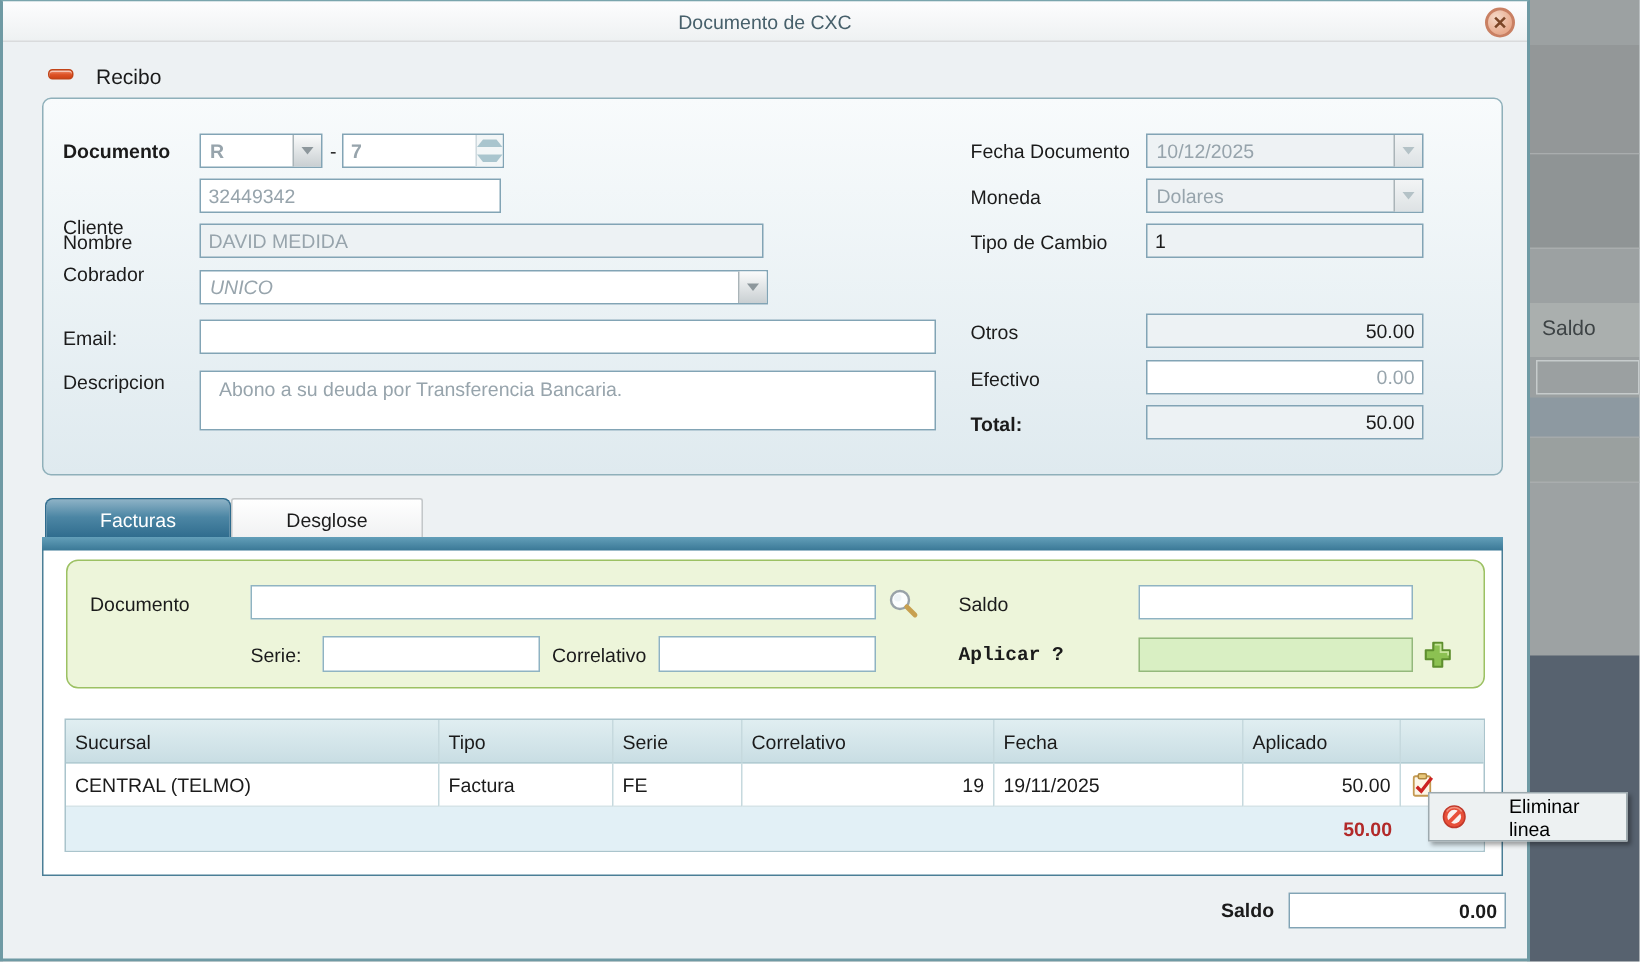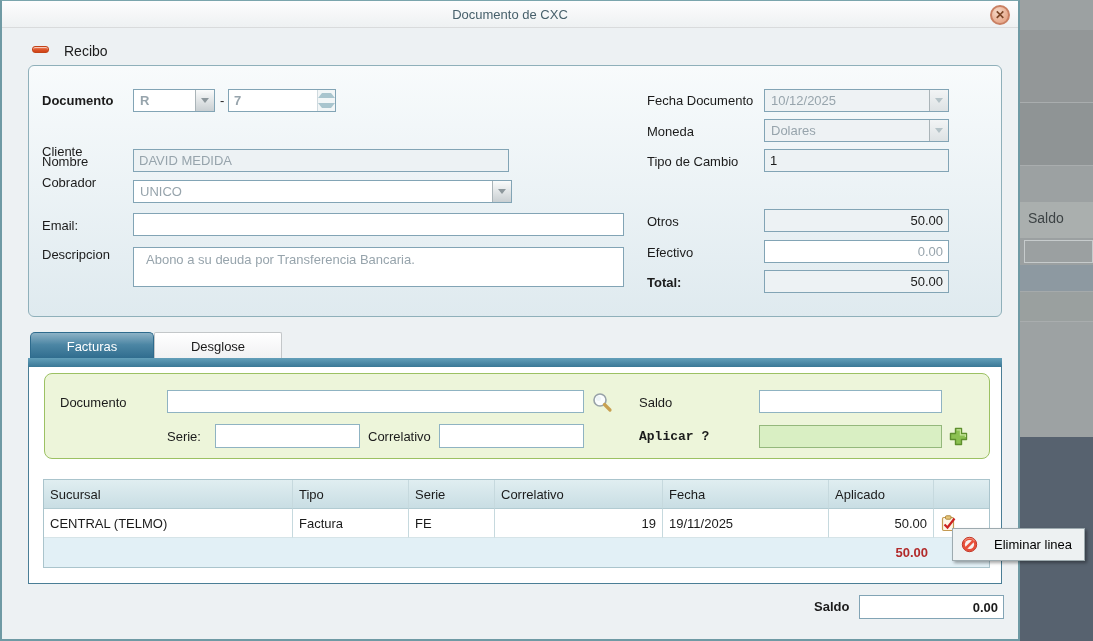--- a/index.html
+++ b/index.html
@@ -99,21 +99,21 @@
 
   
   .saldo-lbl { position:absolute; left:812px; top:598px; font-weight:bold; }
   .saldo-inp { position:absolute; left:857px; top:594px; width:145px; height:24px; font-weight:bold; }
 
   
   .ctxmenu { position:absolute; left:952px; top:528px; width:133px; height:33px;
              background:#edf1f2; border:1px solid #9daaaf; box-shadow:2px 2px 3px rgba(0,0,0,.35);
              display:flex; align-items:center; cursor:pointer; }
   .ctxmenu .mi-icon { margin-left:8px; }
-  .ctxmenu .mi-label { margin-left:16px; font-size:13px; color:#000; }
+  .ctxmenu .mi-label { margin-left:28px; font-size:13px; color:#000; }
 
   .icon-btn { cursor:pointer; }
 </style>
 </head>
 <body>
 
 <div class="stage">
 
   <div>
     <div class="bgband" style="top:0;height:30px;background:#9ca1a2;"></div>
@@ -160,23 +160,24 @@
     <input class="inp gray" style="left: 226px; top: 88px; width: 108px; height: 23px; font-weight: bold;" value="7">
     <div class="spin-btns" style="position:absolute;left:315px;top:89px;height:21px;">
       <span>
           <span class="tri-up"></span>
         </span>
       <span>
           <span class="tri-dn"></span>
         </span>
     </div>
 
+    <input class="inp gray" style="left: 131px; top: 118px; width: 201px; height: 23px;" value="32449342">
     <input class="inp gray dis" style="left: 131px; top: 148px; width: 376px; height: 23px;" value="DAVID MEDIDA">
 
-    <div class="sel" style="left:131px;top:179px;width:379px;height:23px;">
+    <div class="sel" style="left:131px;top:179px;width:379px;height:23px;font-style:italic;">
       <span class="sel-text">UNICO</span>
       <span class="sel-btn">
           <span class="arrow-down"></span>
         </span>
     </div>
 
     <input class="inp" style="left: 131px; top: 212px; width: 491px; height: 23px;" value="">
     <textarea class="inp gray" style="left: 131px; top: 246px; width: 491px; height: 40px; padding-left: 12px;">Abono a su deuda por Transferencia Bancaria.</textarea>
 
     <div class="lbl" style="left:645px;top:92px;">Fecha Documento</div>

